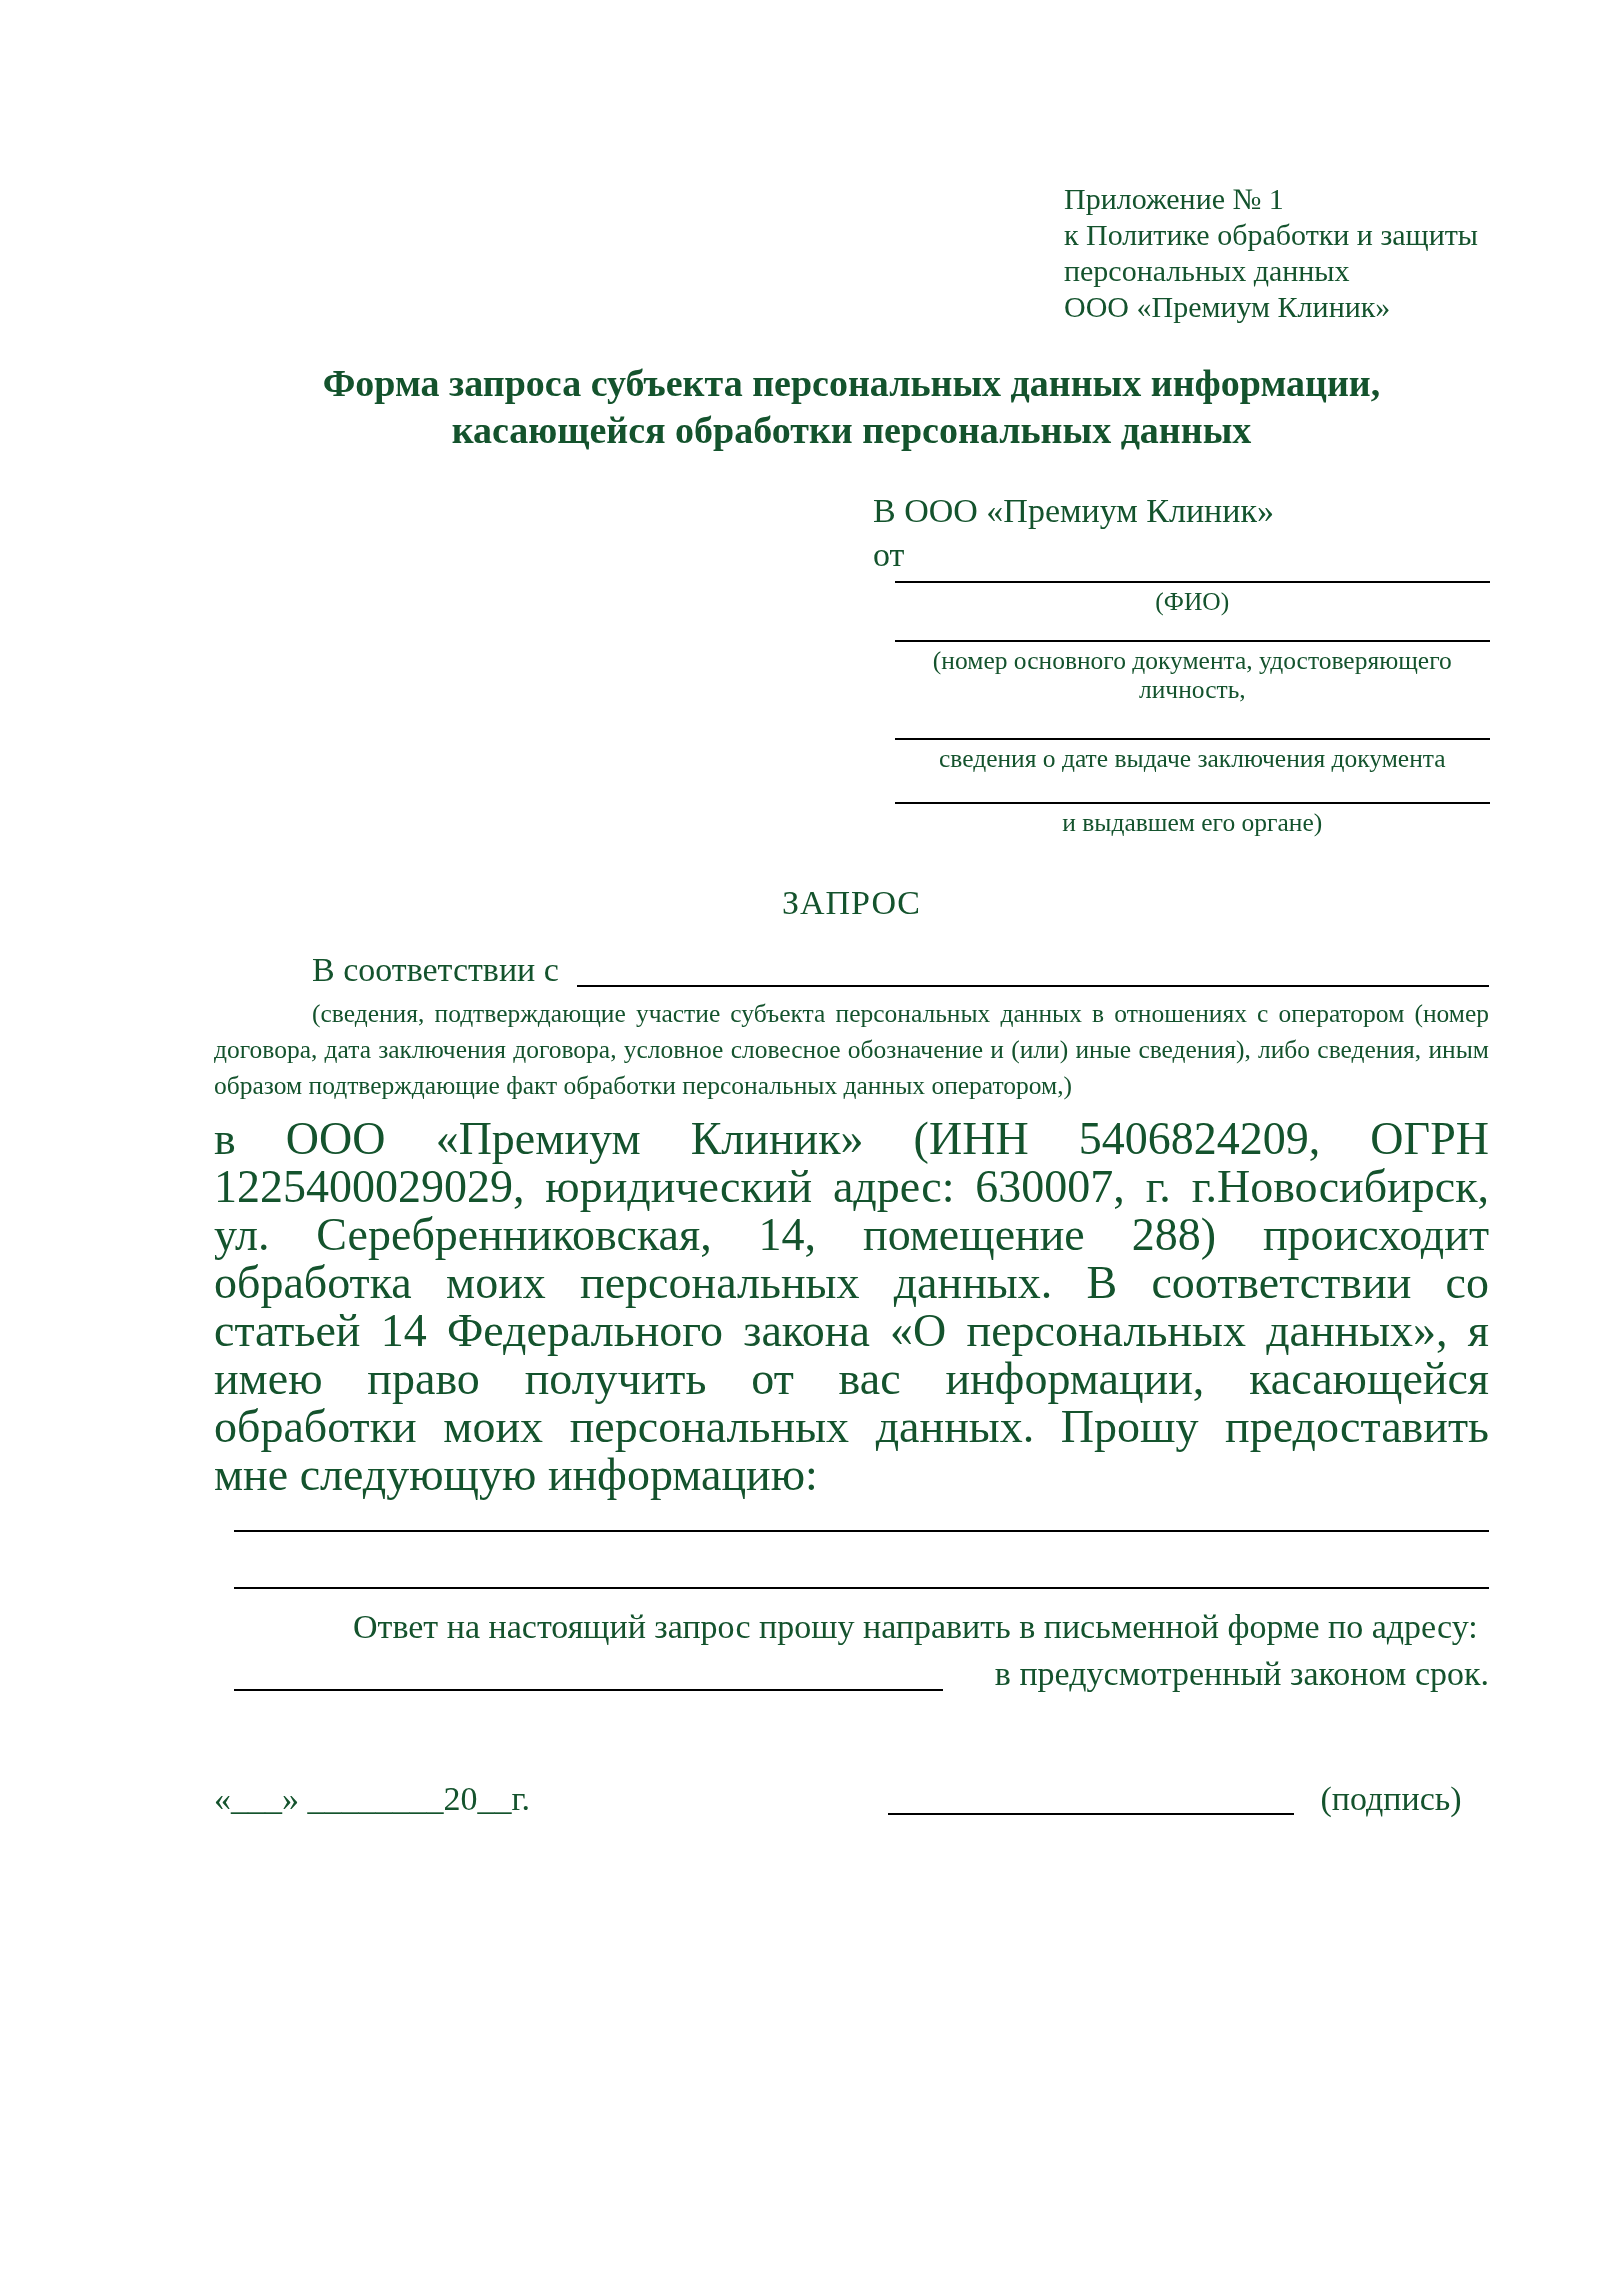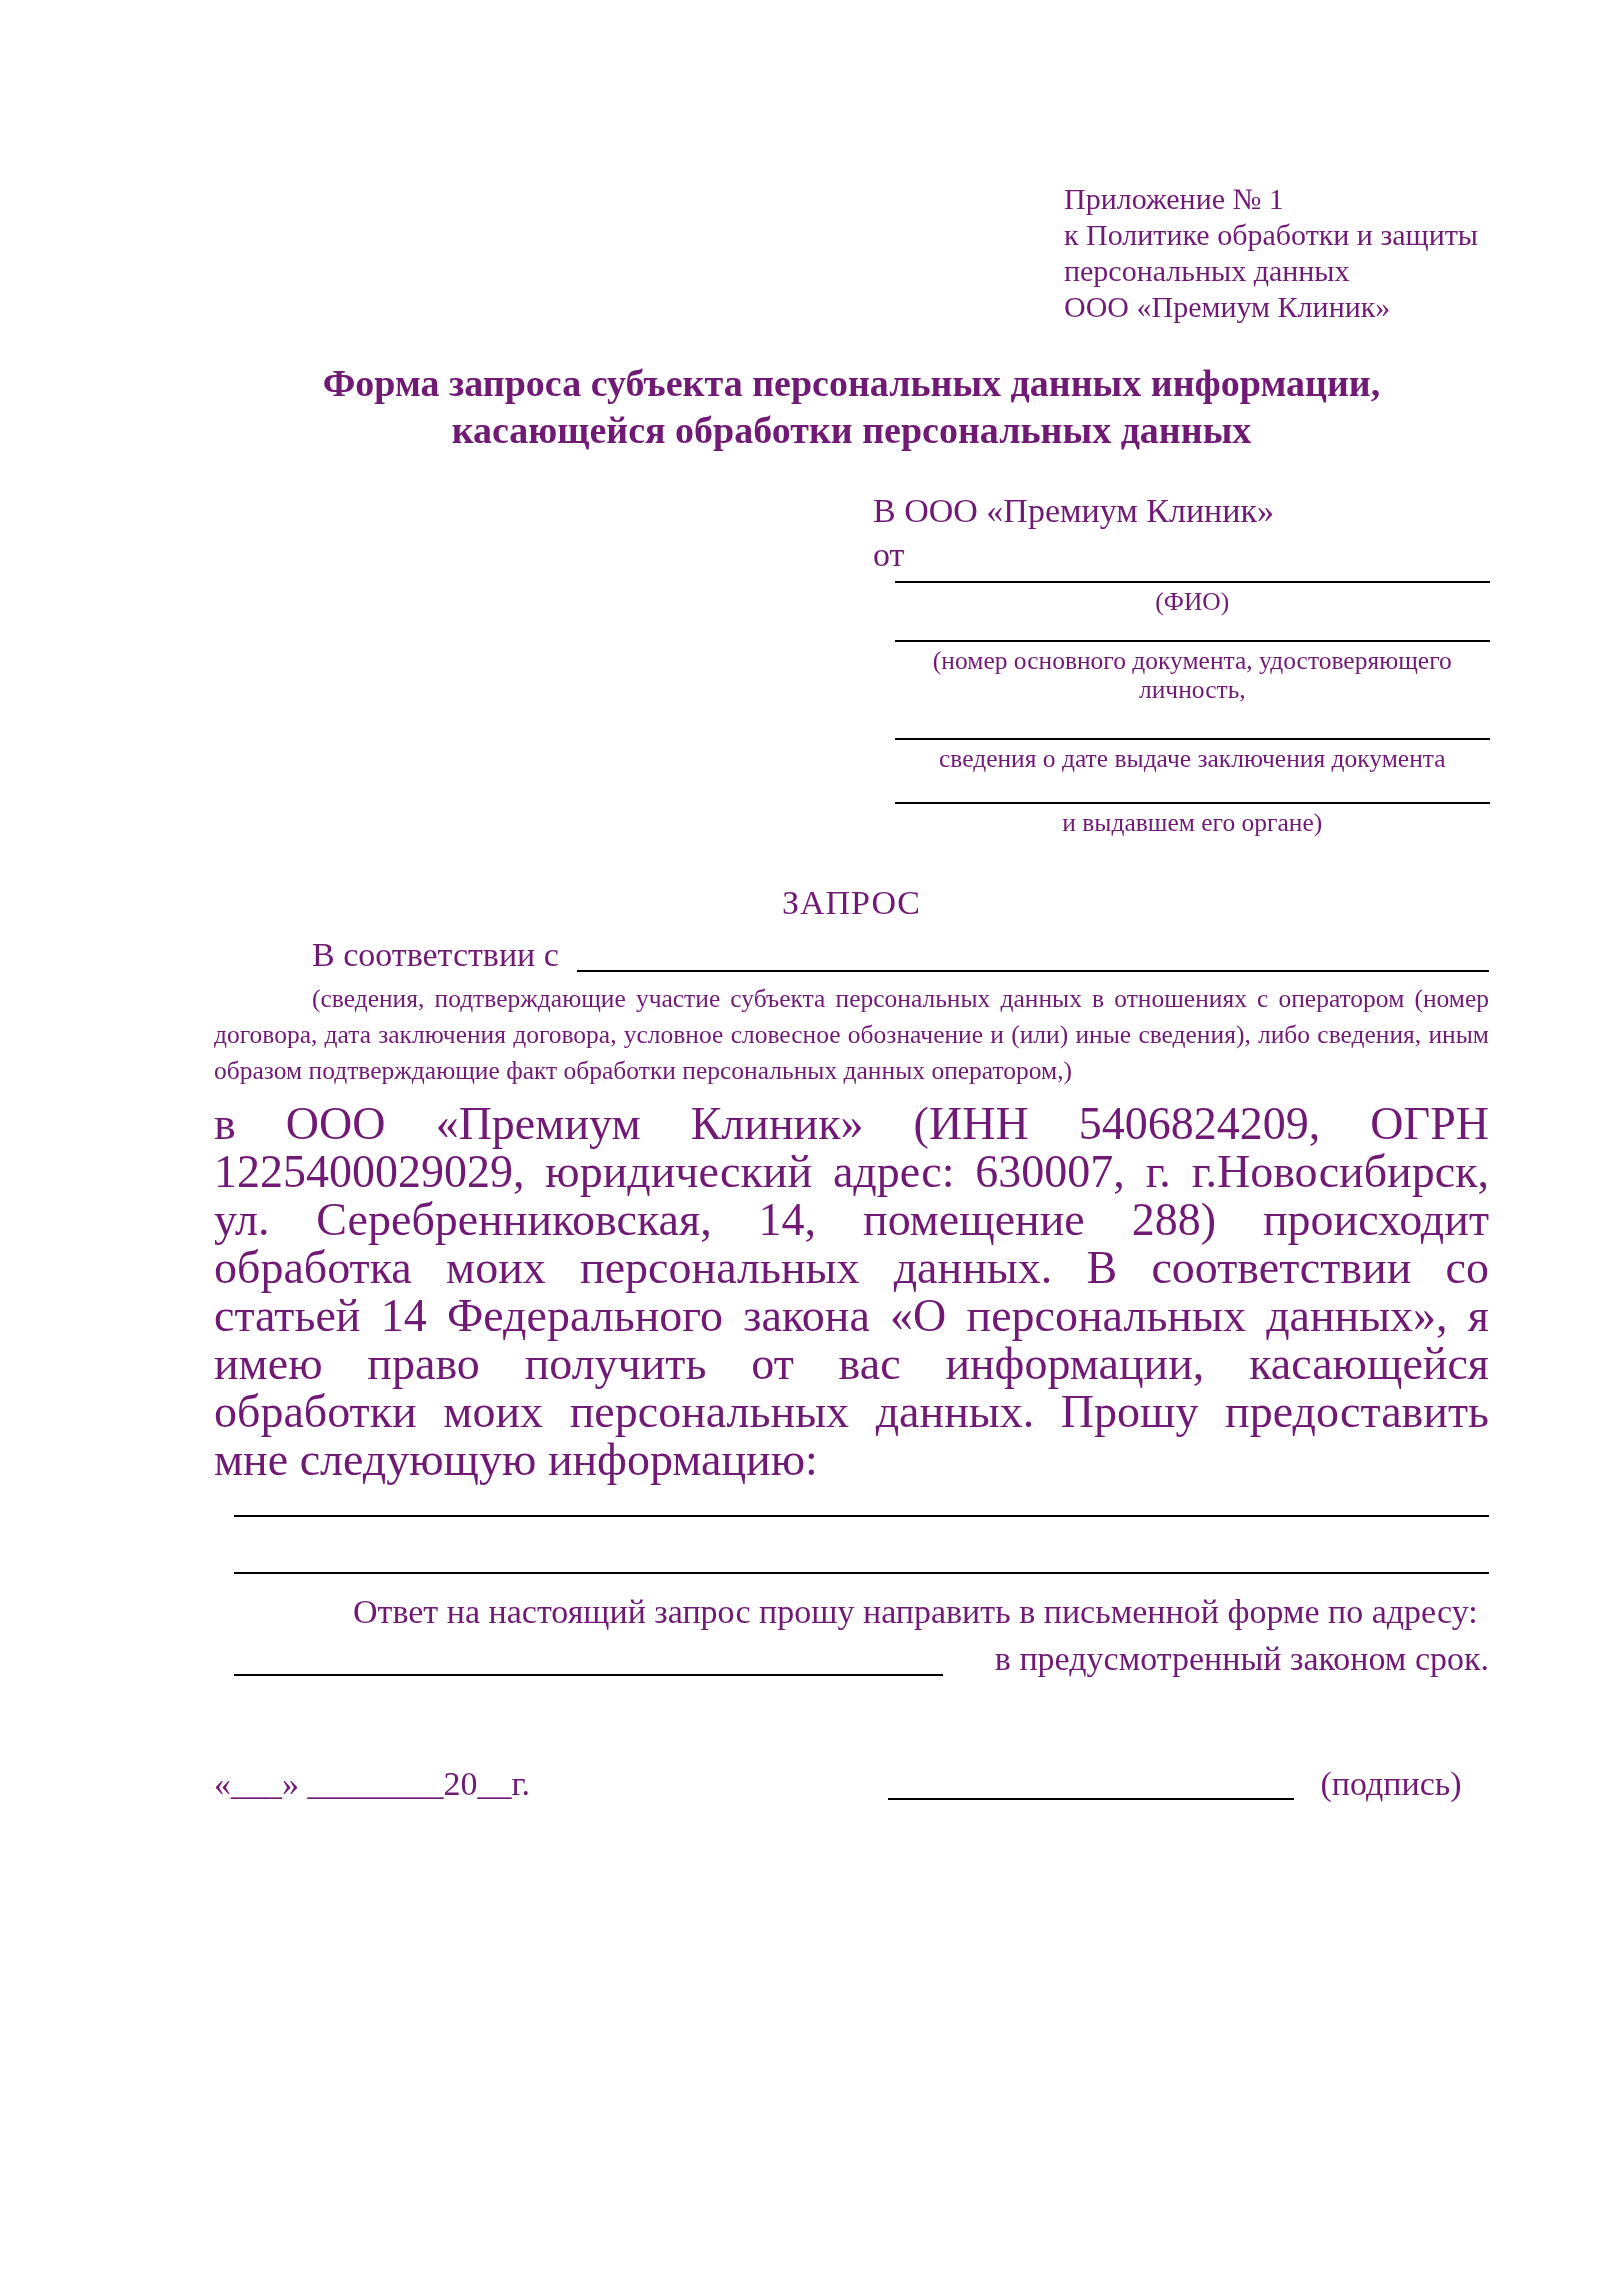--- a/index.html
+++ b/index.html
@@ -1,36 +1,36 @@
 <!DOCTYPE html>
 <html><head>
 <meta charset="utf-8">
 <style>
   * { margin:0; padding:0; box-sizing:border-box; }
   html,body { background:#e8e8e8; }
   .page {
     width:1621px; height:2294px;
-    background:#ffffff; color:#701a75;
+    background:#ffffff; color:#14532d;
     font-family:"Liberation Serif", serif;
     margin:0 auto; position:relative;
     padding:181px 132px 0 214px;
   }
   .header-block { margin-left:850px; font-size:30px; line-height:36px; }
   .doc-title { margin-top:35px; text-align:center; font-weight:bold; font-size:38px; line-height:47px; }
   .addressee { margin-top:35px; margin-left:659px; width:617px; font-size:34px; }
   .addressee .to-line { line-height:44px; }
   .addressee .from-line { line-height:44px; }
   .u-line { height:0; border-bottom:2.9px solid #000; margin-left:21.6px; }
   .u-line.first { margin-top:3.9px; }
   .u-line.g1 { margin-top:24.5px; }
   .u-line.g2 { margin-top:34px; }
   .u-line.g3 { margin-top:29px; }
   .caption { text-align:center; font-size:25.5px; line-height:29px; margin-top:3.9px; margin-left:21.6px; }
   .request-heading { text-align:center; font-size:34px; line-height:41px; margin-top:45px; letter-spacing:1px; }
-  .lead-row { display:flex; font-size:34px; line-height:44px; margin-top:10px; }
+  .lead-row { display:flex; font-size:34px; line-height:44px; margin-top:25px; }
   .lead-text { margin-left:98px; white-space:pre; }
   .fill-flex { flex:1; border-bottom:2.9px solid #000; margin-bottom:4.9px; margin-left:9.8px; }
   .small-print { font-size:25.5px; line-height:36px; text-align:justify; text-indent:98px; margin-top:3.9px; }
   .body-text { font-size:46px; line-height:48px; text-align:justify; margin-top:11px; }
   .info-line { height:0; border-bottom:2.9px solid #000; margin-left:19.6px; }
   .info-line.one { margin-top:31px; }
   .info-line.two { margin-top:55px; }
   .reply-first { font-size:34px; line-height:48px; text-align:justify; text-indent:139px; margin-top:13.7px; }
   .reply-second { display:flex; align-items:flex-end; font-size:34px; line-height:46px;gap:48px; }
   .reply-second .fill-flex2 { flex:1; border-bottom:2.9px solid #000; margin-bottom:5.9px; margin-left:19.6px; margin-right:3.9px; }

